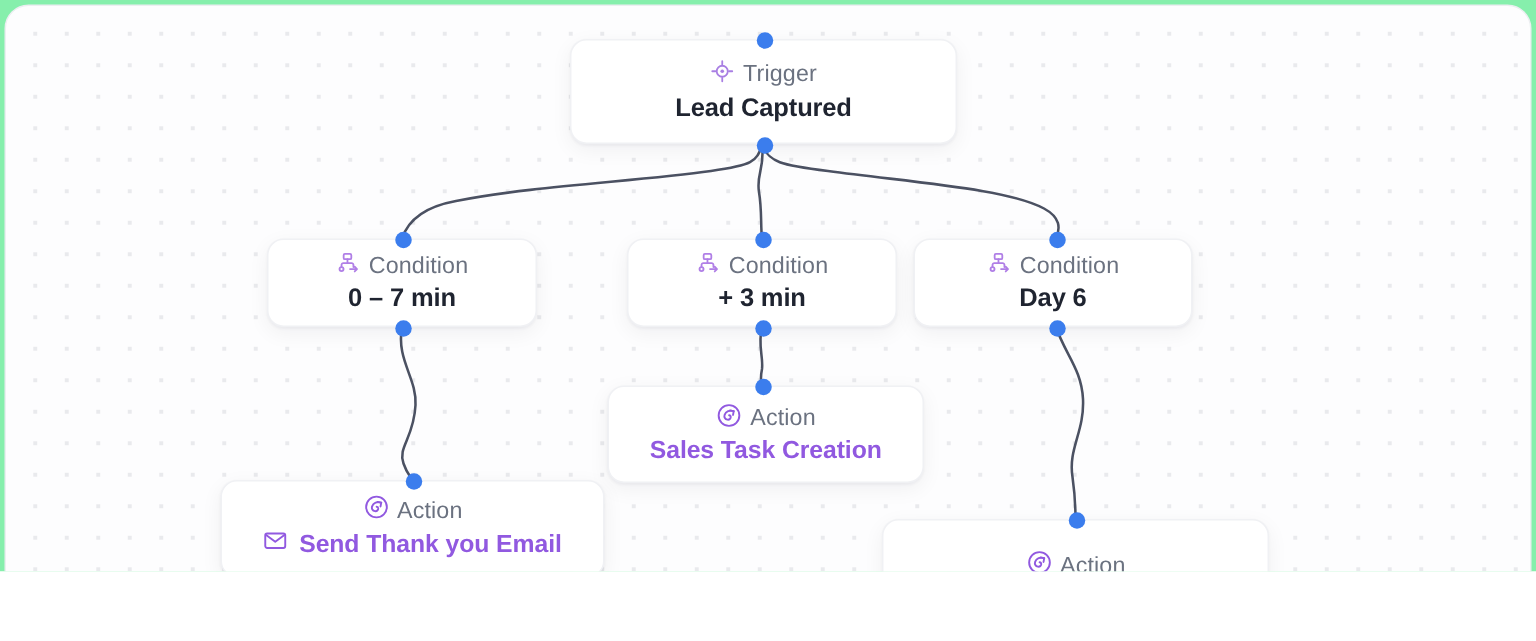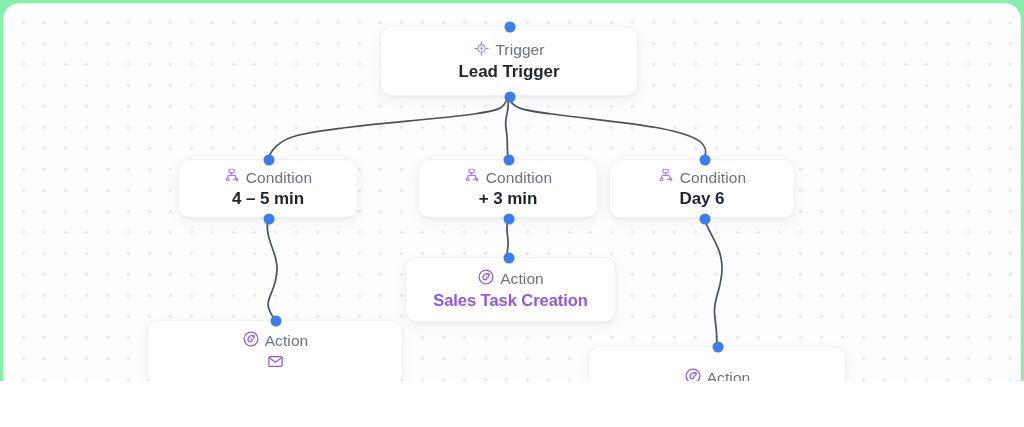--- a/index.html
+++ b/index.html
@@ -147,40 +147,40 @@
         <span class="ic">
           <svg width="17" height="17" viewBox="0 0 24 24" fill="none" stroke="#a97fe3" stroke-width="1.7" stroke-linecap="round">
             <circle cx="12" cy="12" r="5.2"></circle>
             <circle cx="12" cy="12" r="1.7" fill="#a97fe3" stroke="none"></circle>
             <path d="M12 2.6v3.1M12 18.3v3.1M2.6 12h3.1M18.3 12h3.1"></path>
           </svg>
         </span>
         <span class="node-kind">Trigger</span>
       </div>
       <div class="node-title">
-        <span class="t">Lead Trigger</span>
+        <span class="t">Lead Captured</span>
       </div>
       <span class="port" style="left:129px; top:0px;"></span>
       <span class="port" style="left:129px; top:70px;"></span>
     </div>
 
     <div class="node condition" style="left:174px; top:155px; width:180px; height:59px;">
       <div class="node-head">
         <span class="ic">
           <svg width="17" height="17" viewBox="0 0 24 24" fill="none" stroke="#b07fe6" stroke-width="1.7" stroke-linecap="round" stroke-linejoin="round">
             <rect x="7.2" y="3.2" width="7.2" height="5" rx="1.2"></rect>
             <path d="M10.8 8.2v3.6M5.2 15.6v-2.1a1.7 1.7 0 0 1 1.7-1.7h7.8a1.7 1.7 0 0 1 1.7 1.7v2.1"></path>
             <circle cx="5.2" cy="17.5" r="1.9"></circle>
             <path d="M13.2 17.5h6.6M17.6 15.3l2.2 2.2-2.2 2.2"></path>
           </svg>
         </span>
         <span class="node-kind">Condition</span>
       </div>
       <div class="node-title">
-        <span class="t">4 – 5 min</span>
+        <span class="t">0 – 7 min</span>
       </div>
       <span class="port" style="left:90px; top:0px;"></span>
       <span class="port" style="left:90px; top:59px;"></span>
     </div>
 
     <div class="node condition" style="left:414px; top:155px; width:180px; height:59px;">
       <div class="node-head">
         <span class="ic">
           <svg width="17" height="17" viewBox="0 0 24 24" fill="none" stroke="#b07fe6" stroke-width="1.7" stroke-linecap="round" stroke-linejoin="round">
             <rect x="7.2" y="3.2" width="7.2" height="5" rx="1.2"></rect>
@@ -245,20 +245,21 @@
         </span>
         <span class="node-kind">Action</span>
       </div>
       <div class="node-title">
         <span class="ic">
           <svg width="17" height="17" viewBox="0 0 24 24" fill="none" stroke="#9159e0" stroke-width="1.8" stroke-linecap="round" stroke-linejoin="round">
             <rect x="2.6" y="5.2" width="18.8" height="13.6" rx="1.8"></rect>
             <path d="M3.4 6.6l8.6 6.4 8.6-6.4"></path>
           </svg>
         </span>
+        <span class="t">Send Thank you Email</span>
       </div>
       <span class="port" style="left:128px; top:0px;"></span>
     </div>
 
     <div class="node action" style="left:584px; top:342px; width:258px; height:65px;">
       <div class="node-head">
         <span class="ic">
           <svg width="18" height="18" viewBox="0 0 24 24" fill="none" stroke="#9159e0" stroke-width="1.7" stroke-linecap="round" stroke-linejoin="round">
             <circle cx="12" cy="12" r="9.2"></circle>
             <path d="M16.2 8.1c-3.6-1.2-7.1.4-8.1 3.3-.7 2.1.5 4 2.4 4.3 1.5.2 2.8-.7 3-2 .1-1-.5-1.8-1.4-1.9"></path>

